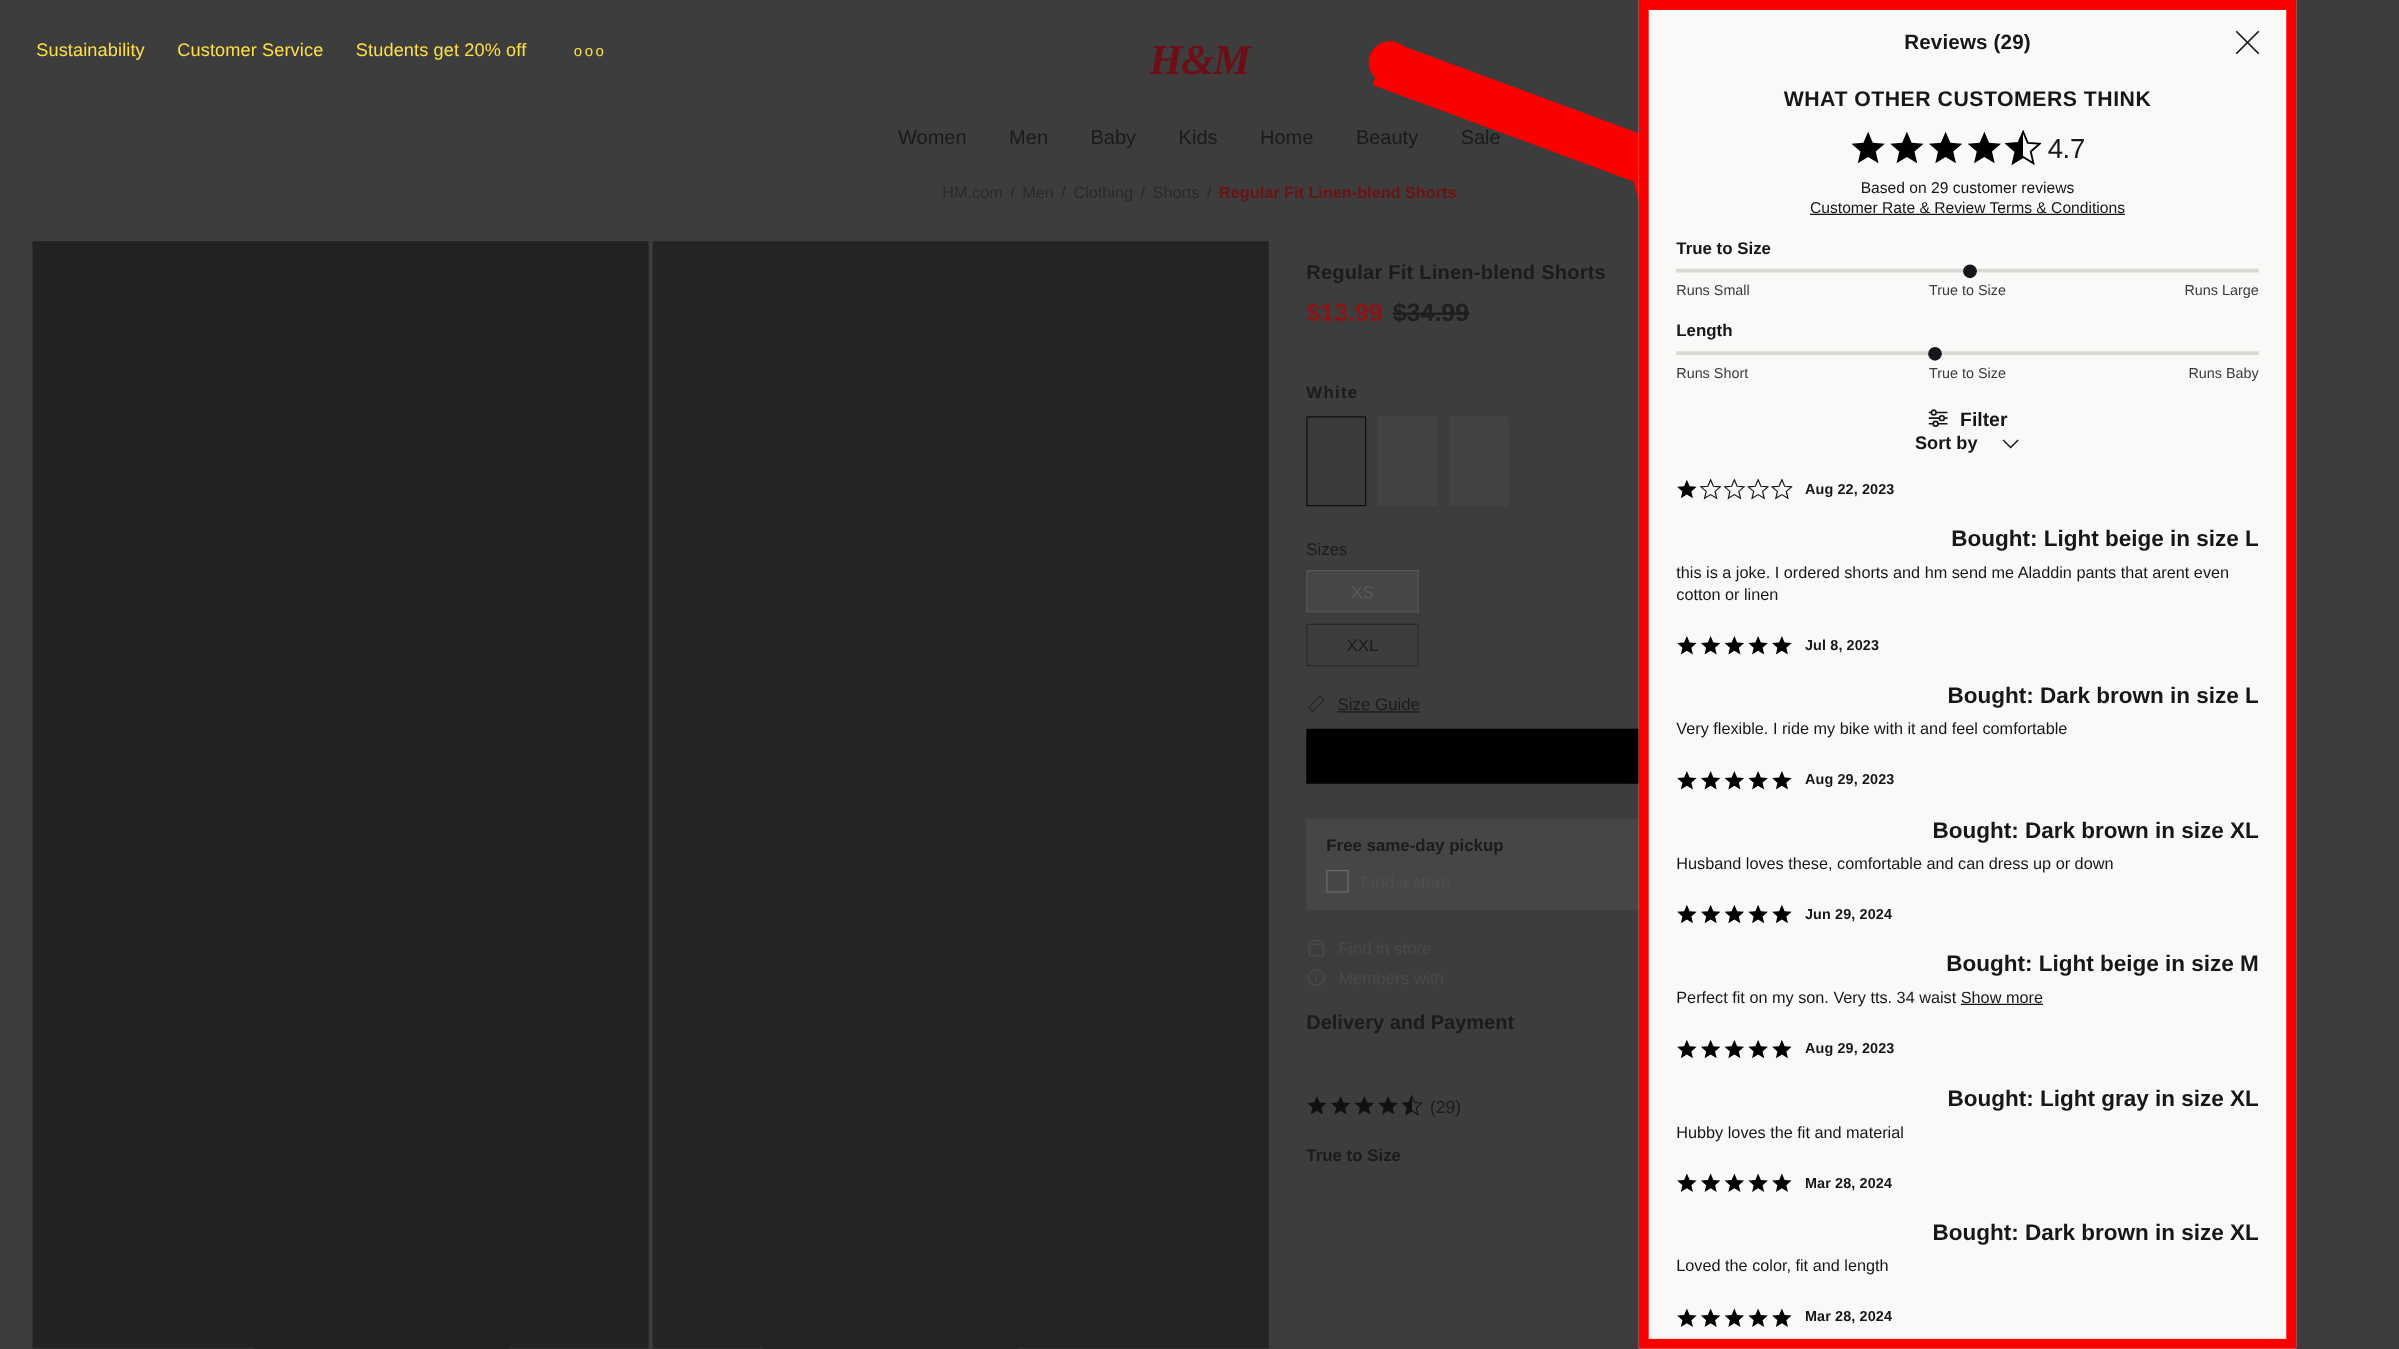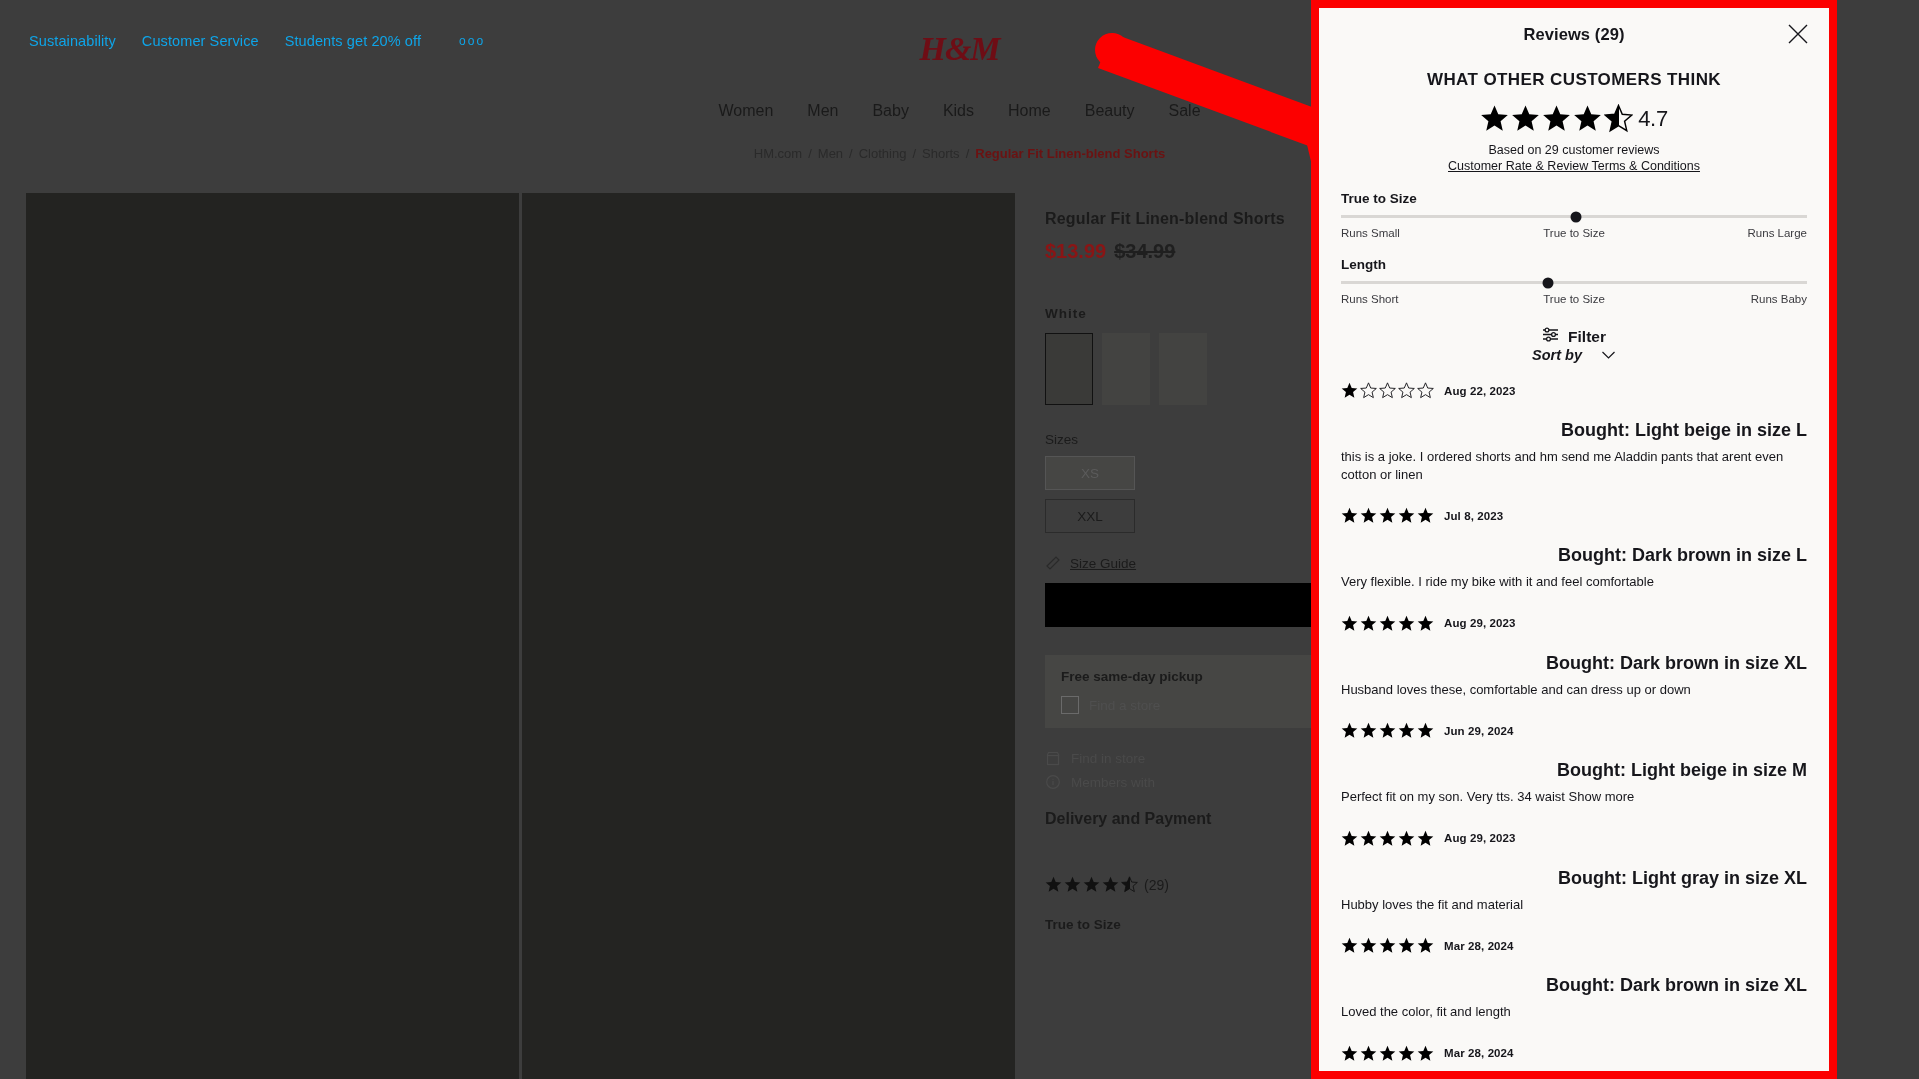--- a/index.html
+++ b/index.html
@@ -15,21 +15,21 @@
   .page {
     position: absolute; inset: 0;
     background: #3d3d3d;
     color: #1c1c1c;
   }
   .topbar {
     position: absolute; top: 28px; left: 0; width: 100%;
     height: 26px;
     display: flex; align-items: center; gap: 26px;
     padding-left: 29px;
-    font-size: 14.5px; color: #0ea5e9;
+    font-size: 14.5px; color: #fde047;
   }
   .topbar span { cursor: pointer; letter-spacing: .1px; }
   .topbar .dots { letter-spacing: 2px; font-size: 12px; margin-left: 12px; }
 
   .logo {
     position: absolute; top: 30px; left: 50%; transform: translateX(-50%);
     font-family: "Liberation Serif", serif;
     font-style: italic; font-weight: bold;
     font-size: 34px; color: #6e0d15;
     letter-spacing: -1px;
@@ -153,31 +153,31 @@
   .fit-ends .mid { position: absolute; left: 50%; transform: translateX(-50%); }
   .fit-ends-wrap { position: relative; }
 
   .toolrow {
     display: flex; align-items: center; justify-content: space-between;
     margin: 22px 22px 0 22px;
     flex-direction: column;
   }
   .filter-btn { display: flex; align-items: center; gap: 9px; cursor: pointer; }
   .filter-btn .lbl { font-size: 15.5px; font-weight: bold; }
-  .sort-btn { display: flex; align-items: center; gap: 19px; cursor: pointer; font-style: italic; }
+  .sort-btn { display: flex; align-items: flex-start; gap: 19px; cursor: pointer; }
   .sort-btn .lbl { font-size: 14.5px; font-weight: bold; }
 
   .reviews { margin: 18px 22px 0 22px; }
   .review { margin-bottom: 24px; }
   .review-head { display: flex; align-items: center; gap: 10px; }
   .stars { display: flex; gap: 2px; }
   .review-date { font-size: 11.5px; font-weight: bold; color: #16161b; letter-spacing: .1px; }
   .review-bought { margin-top: 21px; font-size: 18px; font-weight: bold; text-align: right; }
   .review-body { margin-top: 7px; font-size: 13px; line-height: 1.35; color: #16161b; }
-  .review-body .more { cursor: pointer; }
+  .review-body .more { text-decoration: underline; cursor: pointer; }
   .star-svg { display: block; }
 </style>
 </head>
 <body>
 <div id="root">
 
 <div class="page">
 
   <div class="topbar">
     <span>Sustainability</span>

